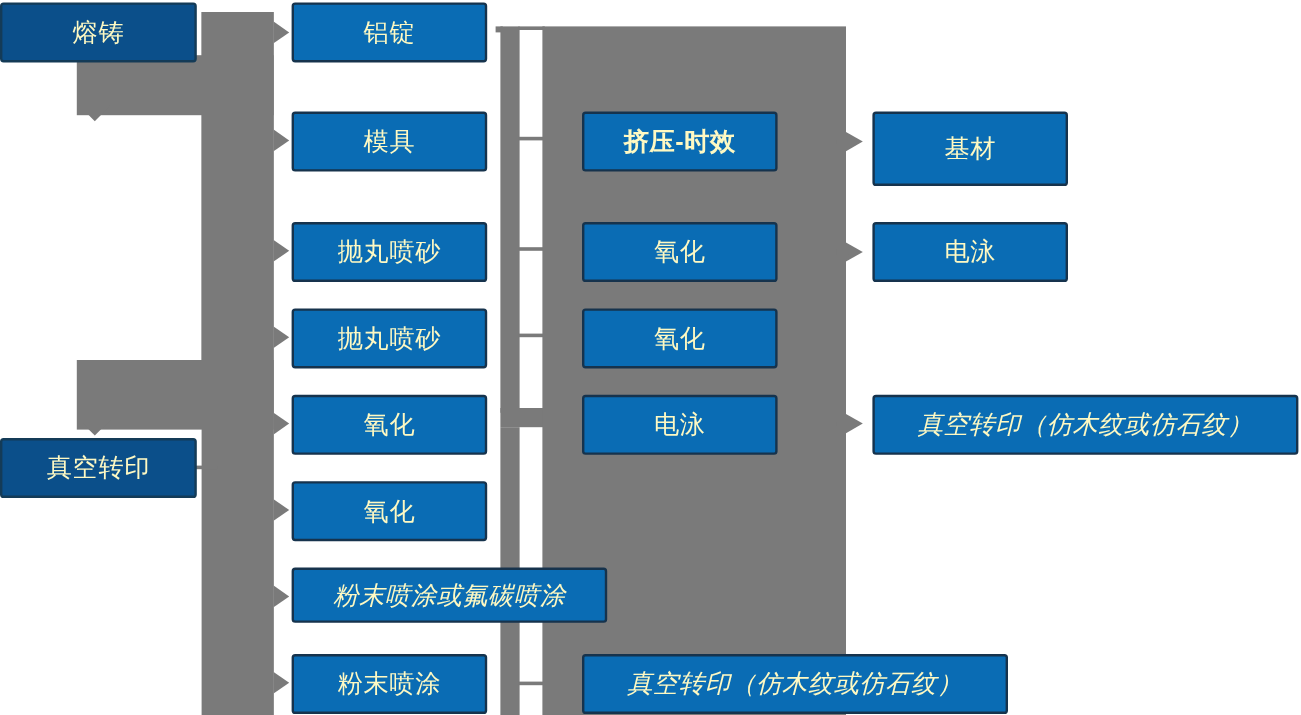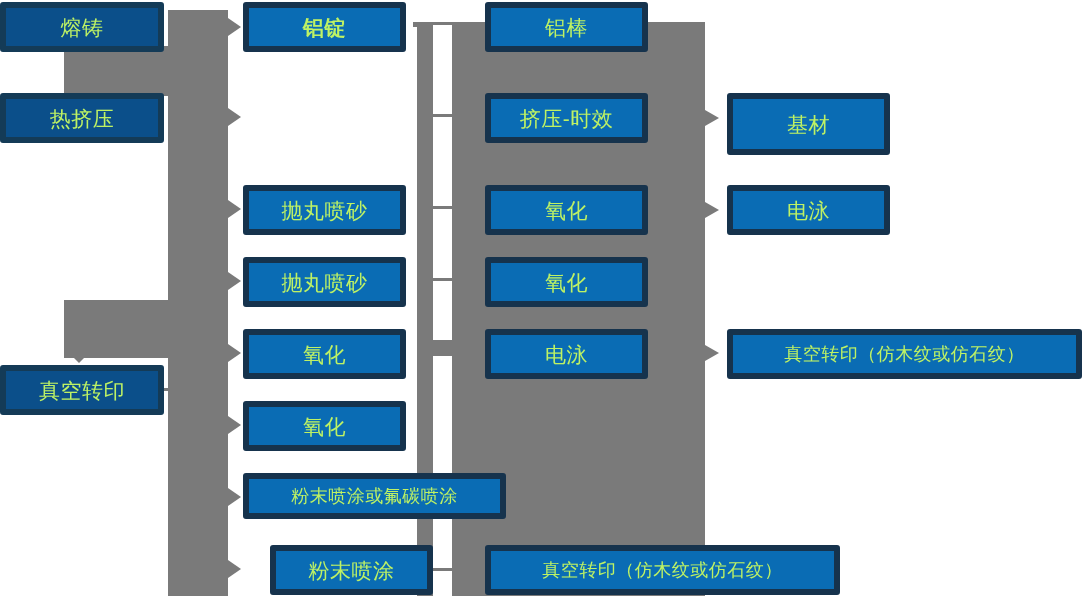--- a/index.html
+++ b/index.html
@@ -23,40 +23,40 @@
     pointer-events:none;
   }
 
   
   .node{
     position:absolute;
     box-sizing:border-box;
     display:flex;
     align-items:center;
     justify-content:center;
-    color:#bef264;
-    border:6px solid #c4b5fd;
+    color:#fef9c3;
+    border:2px solid #c4b5fd;
     border-radius:3px;
     text-align:center;
     letter-spacing:0.5px;
     white-space:nowrap;
     line-height:1;
     z-index:5;
   }
   .node.stage{           
     background:#0b4f8a;
     border-color:#143b57;
     font-size:21px;
   }
   .node.step{            
     background:#0a6cb4;
     border-color:#16334d;
     font-size:21px;
   }
-  .node.wide{ font-size:18px; }
+  .node.wide{ font-size:21px;font-style:italic; }
 </style>
 </head>
 <body>
 
 <div id="canvas">
 
   <svg class="gray-layer" width="1084" height="596" viewBox="0 0 1084 596" xmlns="http://www.w3.org/2000/svg">
 
     <path fill="#7a7a7a" d="M 80,10
              L 168,10
@@ -114,42 +114,41 @@
       <path d="M 705,202 L 705,218 L 719,210 Z"></path>
       <path d="M 705,345 L 705,361 L 719,353 Z"></path>
       <rect x="697" y="116" width="10" height="4"></rect>
       <rect x="697" y="208" width="10" height="4"></rect>
       <rect x="697" y="351" width="10" height="4"></rect>
     </g>
   </svg>
 
   <div class="node stage" style="left:0px;  top:2px;   width:164px; height:50px;">熔铸</div>
 
-  <div class="node stage" style="left:0px;  top:93px;  width:164px; height:50px;">热挤压</div>
 
   <div class="node stage" style="left:0px;  top:365px; width:164px; height:50px;">真空转印</div>
 
-  <div class="node step" style="left:243px; top:2px;   width:163px; height:50px;font-weight:bold;">铝锭</div>
+  <div class="node step" style="left:243px; top:2px;   width:163px; height:50px;">铝锭</div>
 
+  <div class="node step" style="left:243px; top:93px;  width:163px; height:50px;">模具</div>
 
   <div class="node step" style="left:243px; top:185px; width:163px; height:50px;">抛丸喷砂</div>
 
   <div class="node step" style="left:243px; top:257px; width:163px; height:50px;">抛丸喷砂</div>
 
   <div class="node step" style="left:243px; top:329px; width:163px; height:50px;">氧化</div>
 
   <div class="node step" style="left:243px; top:401px; width:163px; height:50px;">氧化</div>
 
   <div class="node step wide" style="left:243px; top:473px; width:263px; height:46px;">粉末喷涂或氟碳喷涂</div>
 
-  <div class="node step" style="left:243px; top:545px; width:163px; height:50px;margin-left:27px;">粉末喷涂</div>
+  <div class="node step" style="left:243px; top:545px; width:163px; height:50px;">粉末喷涂</div>
 
-  <div class="node step" style="left:485px; top:2px;   width:163px; height:50px;">铝棒</div>
 
-  <div class="node step" style="left:485px; top:93px;  width:163px; height:50px;">挤压-时效</div>
+  <div class="node step" style="left:485px; top:93px;  width:163px; height:50px;font-weight:bold;">挤压-时效</div>
 
   <div class="node step" style="left:485px; top:185px; width:163px; height:50px;">氧化</div>
 
   <div class="node step" style="left:485px; top:257px; width:163px; height:50px;">氧化</div>
 
   <div class="node step" style="left:485px; top:329px; width:163px; height:50px;">电泳</div>
 
   <div class="node step wide" style="left:485px; top:545px; width:355px; height:50px;">真空转印（仿木纹或仿石纹）</div>
 
   <div class="node step" style="left:727px; top:93px;  width:163px; height:62px;">基材</div>

